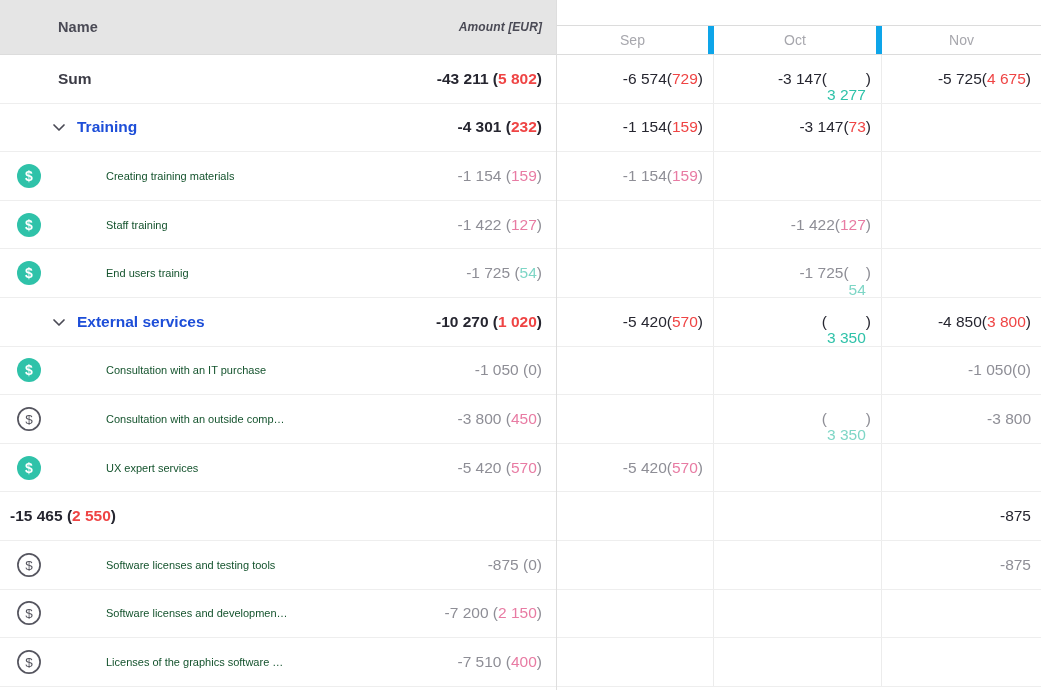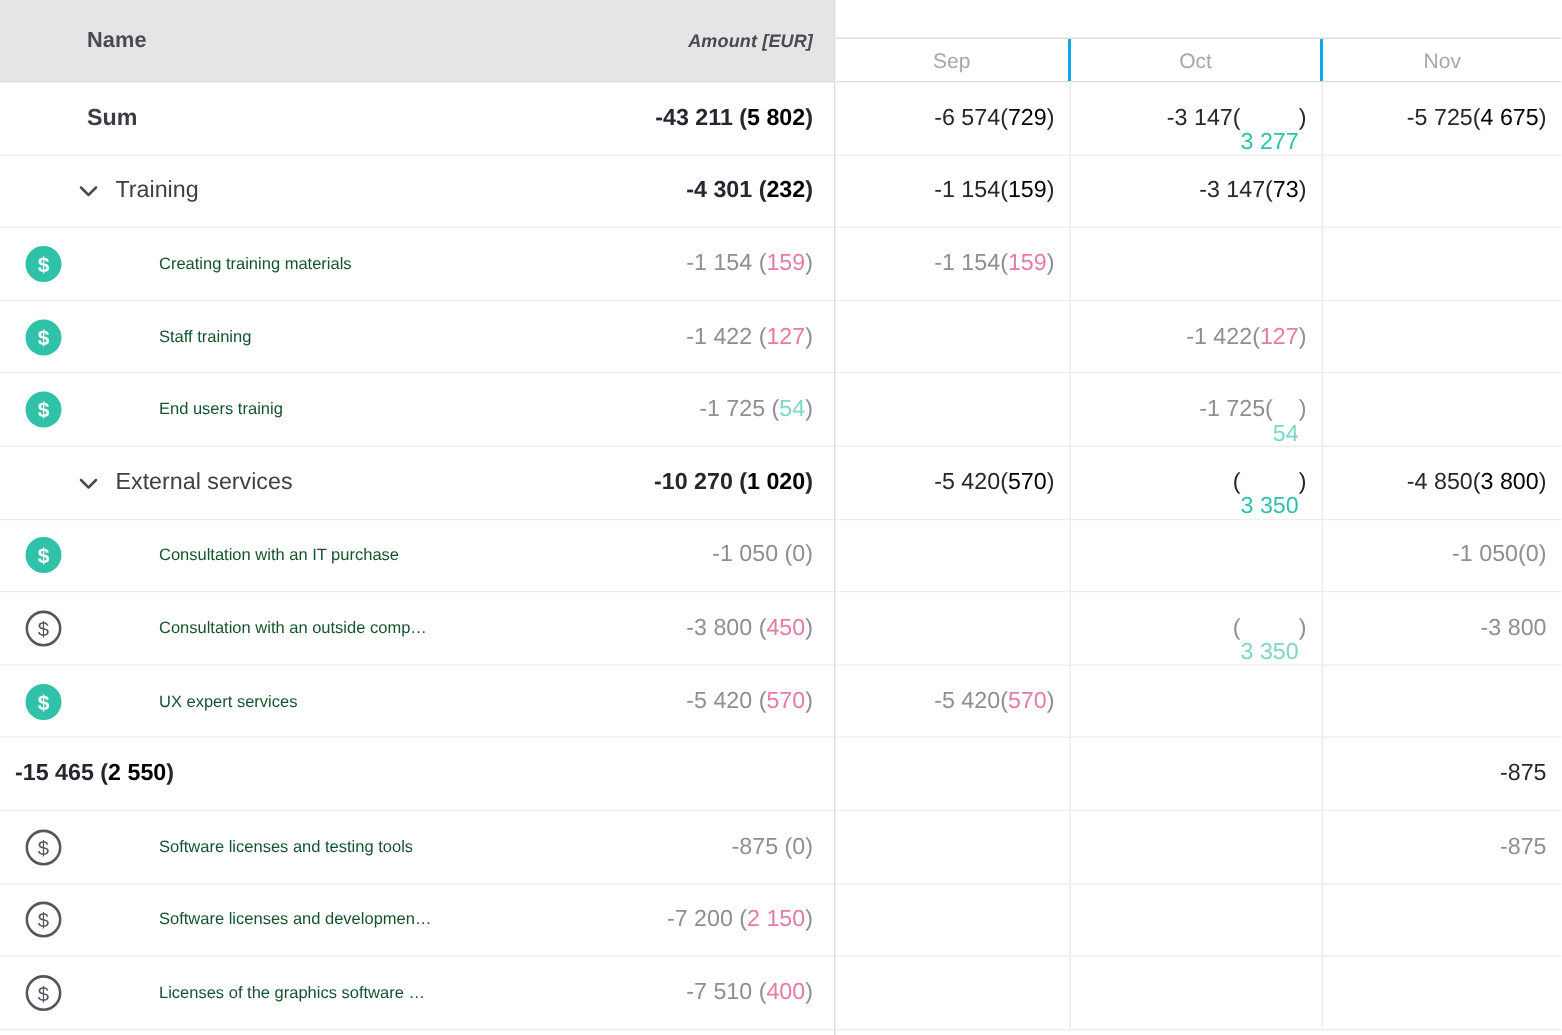--- a/index.html
+++ b/index.html
@@ -98,37 +98,37 @@
     color: #14532d;
     white-space: nowrap;
     overflow: hidden;
     text-overflow: ellipsis;
   }
 
   .lrow.lvl-sum .name-cell { padding-left: 58px; }
   .lrow.lvl-sum .lbl { color: #3c3c46; font-weight: bold; font-size: 15.5px; }
 
   .lrow.lvl-group .name-cell { padding-left: 48px; }
-  .lrow.lvl-group .lbl { color: #404040; font-weight: normal; font-size: 15.5px; }
+  .lrow.lvl-group .lbl { color: #1d4ed8; font-weight: bold; font-size: 15.5px; }
 
   .lrow.lvl-item .name-cell { padding-left: 48px; }
 
   .amt-cell {
     flex: 0 0 auto;
     padding-right: 14px;
     padding-left: 10px;
     font-size: 15.5px;
     white-space: nowrap;
     text-align: right;
     color: #8e8e96;
   }
   .lrow.lvl-sum .amt-cell,
   .lrow.lvl-group .amt-cell { color: #262630; font-weight: bold; }
 
-  .paren-pink { color: #000000; }
+  .paren-pink { color: #ef4444; }
   .paren-teal { color: #2fc2a9; margin-top: 33px; }
   .paren-grey { color: inherit; }
 
   .lrow.lvl-item .paren-pink { color: #e87ba3; }
   .lrow.lvl-item .paren-teal { color: #7ed6c6; }
 
   
   .right-pane {
     flex: 1 1 auto;
     display: flex;
@@ -150,21 +150,21 @@
     border-bottom: 1px solid #dcdcdc;
     background: #fff;
   }
 
   .mcell {
     display: flex;
     align-items: center;
     justify-content: center;
     font-size: 14px;
     color: #a7a7ad;
-    border-right: 2px solid #0ea5e9;
+    border-right: 6px solid #0ea5e9;
   }
   .mcell:last-child { border-right: none; }
 
   .col-sep { width: 157px; flex: 0 0 157px; }
   .col-oct { width: 168px; flex: 0 0 168px; }
   .col-nov { width: 159px; flex: 0 0 159px; }
 
   .right-body { flex: 1 1 auto; }
 
   .rrow {

